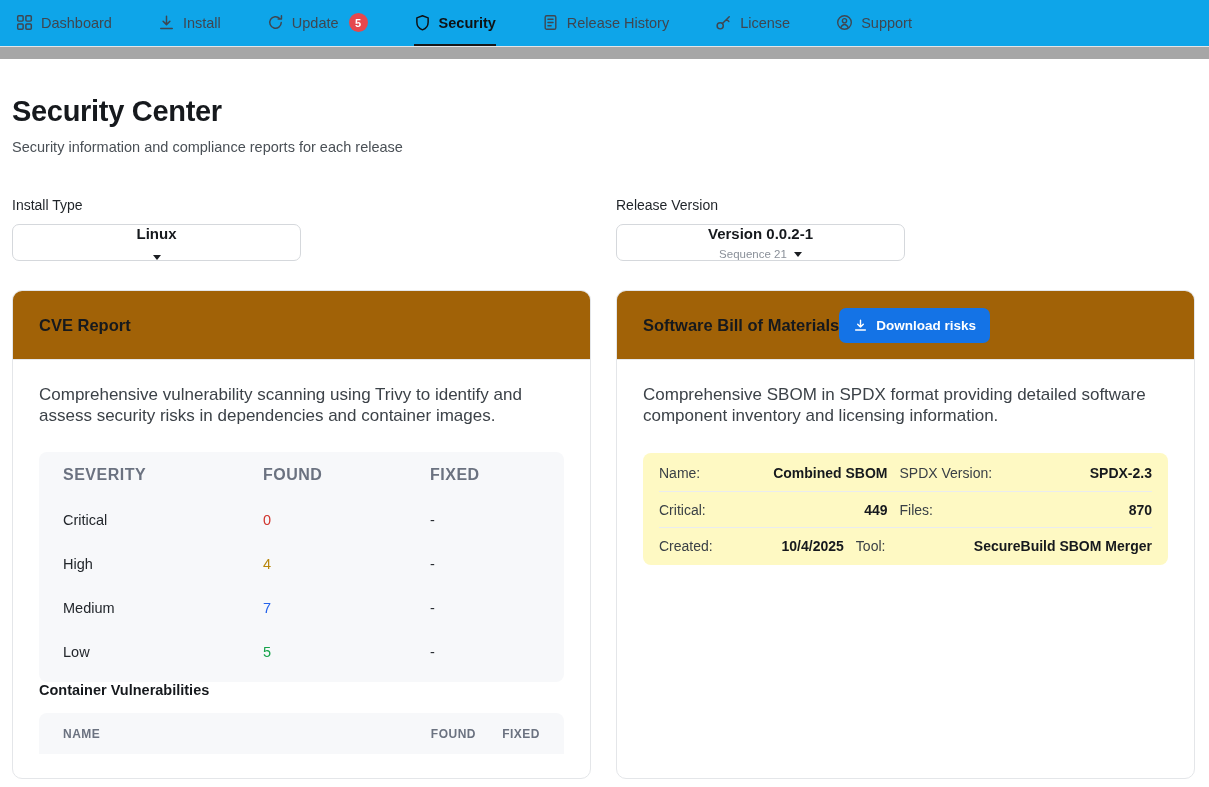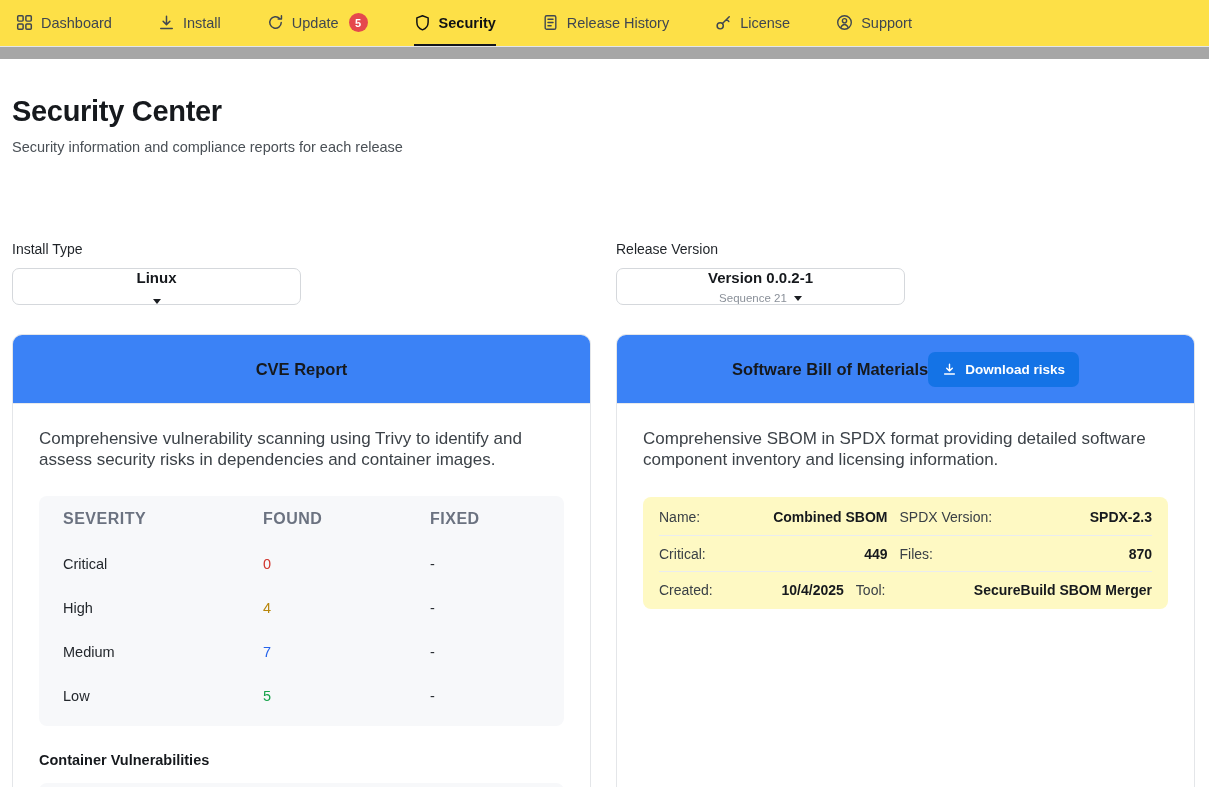--- a/index.html
+++ b/index.html
@@ -7,21 +7,21 @@
   body {
     width: 1209px; height: 787px; overflow: hidden;
     background: #ffffff;
     font-family: "Liberation Sans", sans-serif;
     color: #16191d;
   }
 
   
   .nav {
     display: flex; align-items: stretch;
-    height: 47px; background: #fde047;
+    height: 47px; background: #0ea5e9;
     border-bottom: 1px solid #e4e6e9;
     padding: 0 16px; gap: 46px;
   }
   .nav-item {
     display: flex; align-items: center; gap: 8px;
     font-size: 14.5px; color: #3f4650;
     border-bottom: 2px solid transparent; padding-top: 1px;
     cursor: pointer; white-space: nowrap;
   }
   .nav-item svg { flex: 0 0 auto; }
@@ -35,21 +35,21 @@
 
   
   .main { padding: 0 14px 0 12px; }
   .page-title { font-size: 29px; font-weight: 700; margin: 36px 0 0 0; letter-spacing: -0.3px; }
   .page-subtitle { margin-top: 11px; font-size: 14.5px; color: #4a5056; }
 
   .filters {
     margin-top: 42px;
     display: grid; grid-template-columns: 1fr 1fr; column-gap: 25px;
   }
-  .filter-label { font-size: 14px; color: #1f2328; margin-bottom: 11px; margin-top: 44px; }
+  .filter-label { font-size: 14px; color: #1f2328; margin-bottom: 11px; }
   .select-box {
     width: 289px; height: 37px;
     border: 1px solid #d5d8dc; border-radius: 7px; background: #fff;
     display: flex; align-items: center; justify-content: space-between;
     padding: 0 13px; cursor: pointer; flex-direction: column;
   }
   .select-value { font-size: 15px; font-weight: 700; color: #16191d; }
   .select-right { display: flex; align-items: center; gap: 7px; }
   .select-seq { font-size: 11.5px; color: #8a9099; }
   .caret { width: 0; height: 0; border-left: 4.5px solid transparent; border-right: 4.5px solid transparent; border-top: 5.5px solid #1b1e22; }
@@ -59,38 +59,38 @@
     margin-top: 29px;
     display: grid; grid-template-columns: 1fr 1fr; column-gap: 25px;
     align-items: stretch;
   }
   .card {
     border: 1px solid #e4e6e9; border-radius: 10px; background: #fff;
     overflow: hidden;
   }
   .card-header {
     height: 69px; padding: 0 26px;
-    display: flex; align-items: center; justify-content: center;
-    border-bottom: 1px solid #e7e9ec; background: #3b82f6;
+    display: flex; align-items: center; justify-content: flex-start;
+    border-bottom: 1px solid #e7e9ec; background: #a16207;
   }
   .card-title { font-size: 16.5px; font-weight: 700; }
   .card-body { padding: 24px 26px; }
   .card-desc { font-size: 17px; line-height: 21px; color: #3c4248; margin: 0; }
 
   
   .sev-table { margin-top: 26px; background: #f7f8fa; border-radius: 8px; padding-bottom: 8px; }
   .sev-grid { display: grid; grid-template-columns: 200px 167px 1fr; padding: 0 24px; align-items: center; }
   .sev-head { height: 46px; }
   .sev-head span { font-size: 16px; font-weight: 700; letter-spacing: 0.5px; color: #6b7280; }
   .sev-row { height: 44px; font-size: 14.5px; }
   .sev-name { color: #23272c; }
   .sev-found { font-weight: 400; }
   .sev-fixed { color: #2a2e33; }
 
-  .section-title { margin-top: 26px; font-size: 14.5px; font-weight: 700; color: #16191d; }
+  .section-title { font-size: 14.5px; font-weight: 700; color: #16191d; }
 
   .cont-table { margin-top: 15px; background: #f7f8fa; border-radius: 8px 8px 0 0; }
   .cont-head { display: grid; grid-template-columns: 1fr 90px 64px; padding: 0 24px; height: 41px; align-items: center; }
   .cont-head span { font-size: 12px; font-weight: 700; letter-spacing: 0.5px; color: #6b7280; }
   .cont-head .r { text-align: right; }
 
   
   .download-btn {
     display: flex; align-items: center; gap: 8px;
     border: none; border-radius: 7px;

